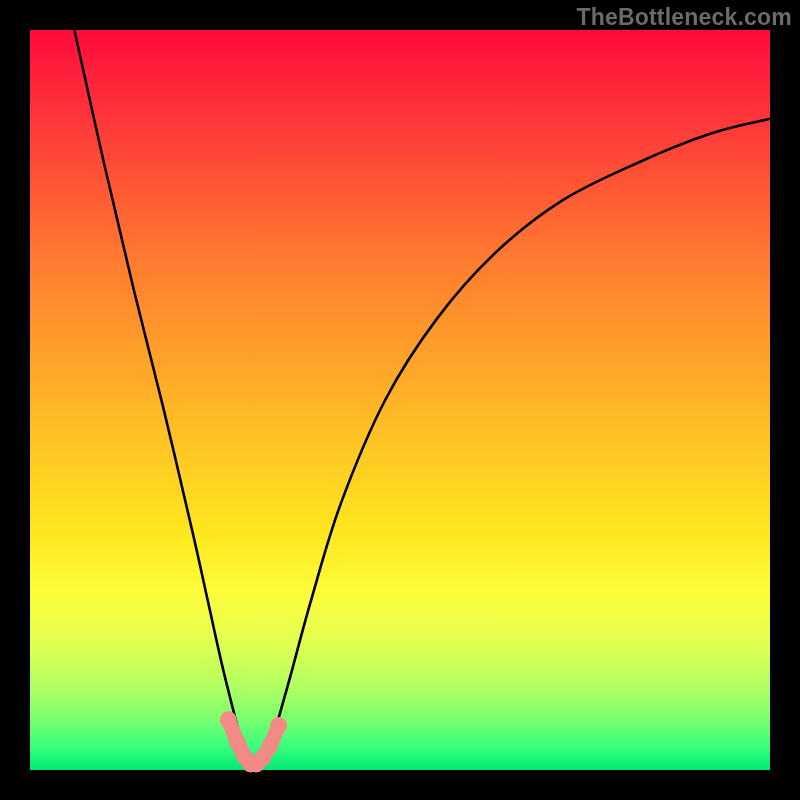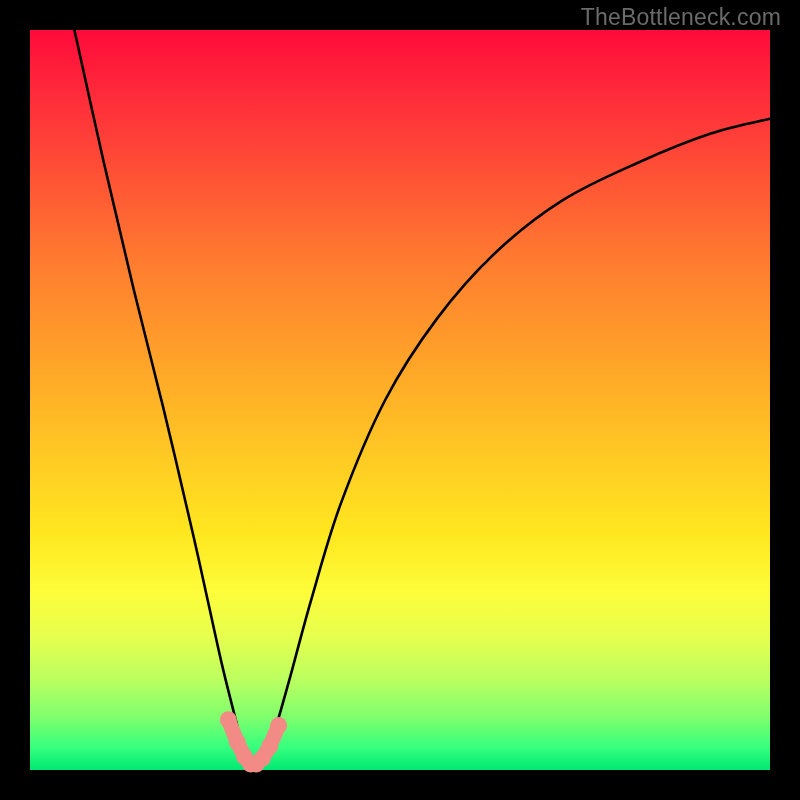--- a/index.html
+++ b/index.html
@@ -45,24 +45,24 @@
     position: absolute;
     left: 0;
     top: 0;
     width: 740px;
     height: 740px;
     overflow: visible;
   }
   .watermark {
     position: absolute;
     top: 4px;
-    right: 19px;
+    right: 8px;
     color: #6b6b6b;
     font-size: 23px;
-    font-weight: 400;
+    font-weight: 700;
     letter-spacing: 0.2px;
   }
 </style>
 </head>
 <body>
 
 <div class="frame">
   <div class="plot-area">
     <svg class="curves" viewBox="0 0 740 740">
       <g id="curve-group">

